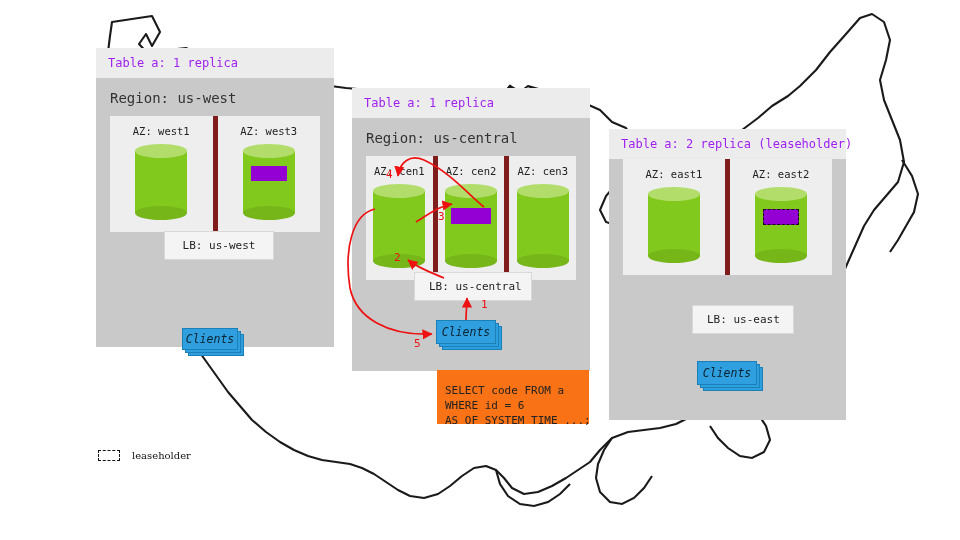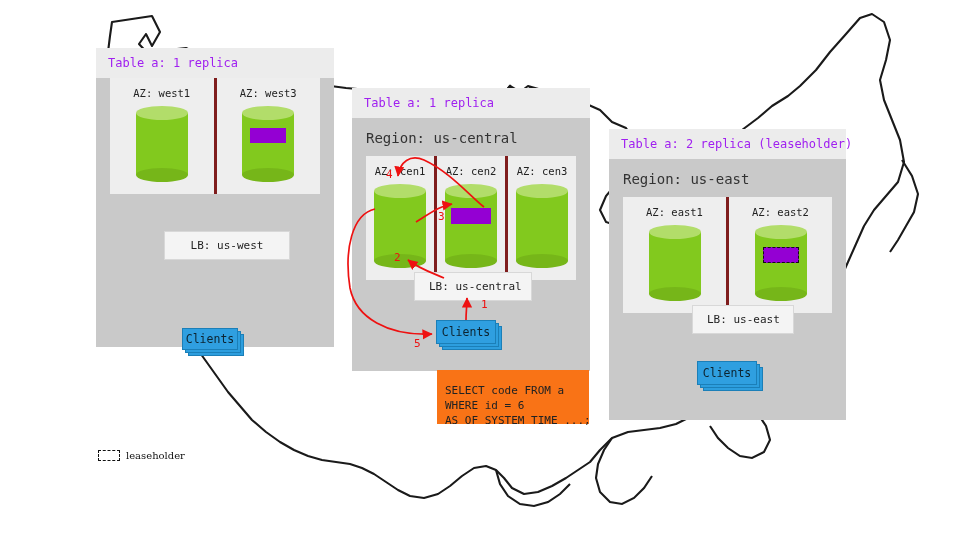--- a/index.html
+++ b/index.html
@@ -32,21 +32,21 @@
     background:#eeeeee;
     margin:0 14px;
     display:flex;
     position:relative;
   }
   .az{
     flex:1 1 0;
     position:relative;
     padding:9px 0 12px 0;
     text-align:center;
-    border-right:3px solid #7f1d1d;
+    border-right:5px solid #7f1d1d;
   }
   .az:last-child{border-right:none;}
   .az-label{font-size:10.5px;color:#222;display:block;margin-bottom:7px;white-space:nowrap;}
 
   
   .cyl{position:relative;margin:0 auto;}
   .cyl .body{position:absolute;left:0;right:0;background:#82c91e;}
   .cyl .top{position:absolute;left:0;right:0;top:0;background:#b2dd6a;border-radius:50%;}
   .cyl .bot{position:absolute;left:0;right:0;bottom:0;background:#76b619;border-radius:50%;}
   .range{
@@ -56,40 +56,40 @@
   .range.lease{border:1.6px dashed #111;}
 
   
   .lb{
     position:absolute;background:#f4f4f4;border:1px solid #d8d8d8;
     font-size:11px;color:#222;text-align:center;
     padding:7px 14px;white-space:nowrap;box-sizing:border-box;
   }
 
   
-  .clients{position:absolute;}
+  .clients{position:absolute;font-style:italic;}
   .clients .sheet{position:absolute;background:#2d9ede;border:1px solid #1b7fb8;box-sizing:border-box;}
   .clients .sheet.s3{left:6px;top:6px;}
   .clients .sheet.s2{left:3px;top:3px;}
   .clients .sheet.s1{left:0;top:0;background:#2f9fe0;}
   .clients .lbl{
     position:absolute;left:0;top:0;right:6px;bottom:6px;
     display:flex;align-items:center;justify-content:center;
     font-size:11.5px;color:#0d2430;z-index:4;white-space:nowrap;
   }
 
   
   .sqlbox{
     position:absolute;background:#f97316;
     font-size:11px;line-height:15px;color:#222;
     padding:13px 8px;box-sizing:border-box;white-space:pre;
   }
 
   
-  .legend{position:absolute;display:flex;align-items:flex-start;gap:6px;}
+  .legend{position:absolute;display:flex;align-items:flex-start;gap:12px;}
   .legend .swatch{width:22px;height:11px;border:1.6px dashed #111;background:#ffffff;box-sizing:border-box;}
   .legend .txt{font-size:10px;color:#111;font-family:"DejaVu Serif","Liberation Serif",serif;white-space:nowrap;}
 
   
   .arrow-layer{position:absolute;left:0;top:0;width:960px;height:540px;pointer-events:none;}
   .arrow-num{
     position:absolute;color:#ee1111;font-size:11px;
     font-family:"DejaVu Sans Mono","Liberation Mono",monospace;
   }
 </style>
@@ -121,20 +121,21 @@
     <path d="M500,98 L510,86 L518,96 L530,88 L540,96 L552,92 L566,100 L580,104" fill="none" stroke="#1a1a1a" stroke-width="2.1"></path>
     <path d="M640,168 L628,176 L616,184 L606,196 L600,210 L606,222 L618,226 L630,220 L640,210 L648,198 L652,184 L648,172 Z" fill="none" stroke="#1a1a1a" stroke-width="2.1"></path>
     <path d="M902,160 L912,176 L918,194 L914,212 L906,226 L898,240 L890,252" fill="none" stroke="#1a1a1a" stroke-width="2.1"></path>
     <path d="M724,390 L736,396 L748,404 L758,414 L766,426 L770,440 L764,452 L752,458 L740,456 L728,448 L718,438 L710,426" fill="none" stroke="#1a1a1a" stroke-width="2.1"></path>
     <path d="M612,438 L604,450 L598,464 L596,478 L600,492 L610,502 L622,504 L634,498 L644,488 L652,476" fill="none" stroke="#1a1a1a" stroke-width="2.1"></path>
     <path d="M496,470 L500,484 L508,496 L520,504 L534,506 L548,502 L560,494 L570,484" fill="none" stroke="#1a1a1a" stroke-width="2.1"></path>
   </svg>
 
   <div class="panel" style="left:96px;top:48px;width:238px;height:299px;">
     <div class="panel-title">Table a: 1 replica</div>
+    <div class="region-label">Region: us-west</div>
 
     <div class="az-strip">
       <div class="az">
         <span class="az-label">AZ: west1</span>
         <div class="cyl" style="width:52px;height:76px;">
           <div class="body" style="top:7px;bottom:7px;"></div>
           <div class="top" style="height:14px;"></div>
           <div class="bot" style="height:14px;"></div>
         </div>
       </div>
@@ -142,21 +143,21 @@
         <span class="az-label">AZ: west3</span>
         <div class="cyl" style="width:52px;height:76px;">
           <div class="body" style="top:7px;bottom:7px;"></div>
           <div class="top" style="height:14px;"></div>
           <div class="bot" style="height:14px;"></div>
           <div class="range" style="left:8px;width:36px;top:22px;height:15px;"></div>
         </div>
       </div>
     </div>
 
-    <div class="lb" style="left:68px;top:183px;width:126px;">LB: us-west</div>
+    <div class="lb" style="left:68px;top:183px;width:110px;">LB: us-west</div>
 
     <div class="clients" style="left:86px;top:280px;width:62px;height:28px;">
       <div class="sheet s3" style="width:56px;height:22px;"></div>
       <div class="sheet s2" style="width:56px;height:22px;"></div>
       <div class="sheet s1" style="width:56px;height:22px;"></div>
       <div class="lbl">Clients</div>
     </div>
   </div>
 
   <div class="panel" style="left:352px;top:88px;width:238px;height:283px;">
@@ -200,21 +201,20 @@
       <div class="lbl">Clients</div>
     </div>
   </div>
 
   <div class="sqlbox" style="left:437px;top:370px;width:152px;height:54px;">SELECT code FROM a
 WHERE id = 6
 AS OF SYSTEM TIME ...;</div>
 
   <div class="panel" style="left:609px;top:129px;width:237px;height:291px;">
     <div class="panel-title">Table a: 2 replica (leaseholder)</div>
-    <div class="region-label">Region: us-east</div>
 
     <div class="az-strip">
       <div class="az">
         <span class="az-label">AZ: east1</span>
         <div class="cyl" style="width:52px;height:76px;">
           <div class="body" style="top:7px;bottom:7px;"></div>
           <div class="top" style="height:14px;"></div>
           <div class="bot" style="height:14px;"></div>
         </div>
       </div>

